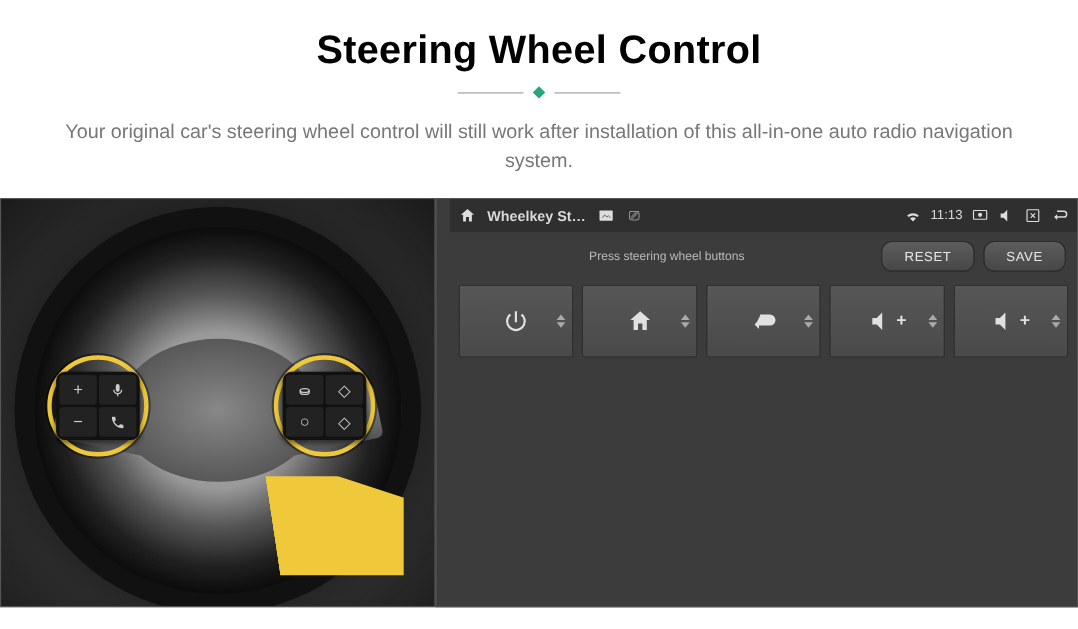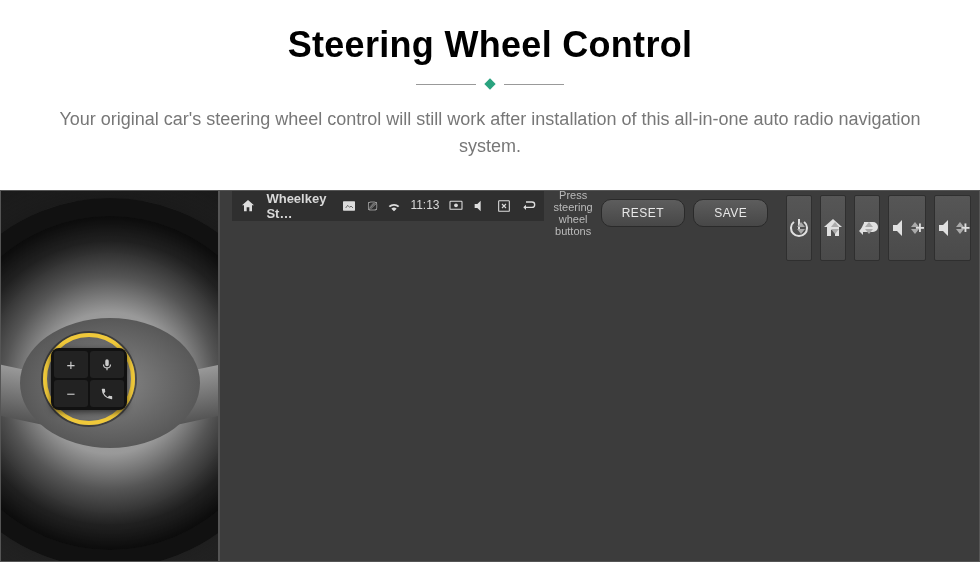--- a/index.html
+++ b/index.html
@@ -37,21 +37,21 @@
   background: #2aa37f;
   transform: rotate(45deg);
   margin: 0 10px;
 }
 .subtitle {
   font-size: 18px;
   color: #777;
   line-height: 1.5;
   font-weight: 300;
   max-width: 900px;
-  margin: 10px auto;
+  margin: 0 auto;
 }
 .content {
   display: flex;
   background: #3a3a3a;
   height: 372px;
 }
 .wheel-panel {
   width: 396px;
   position: relative;
   background: radial-gradient(circle at 50% 55%, #777 0%, #555 38%, #333 60%, #1a1a1a 100%);
@@ -125,21 +125,21 @@
   height: 90px;
   pointer-events: none;
 }
 .arrow svg { width: 100%; height: 100%; }
 
 .screen-panel {
   flex: 1;
   background: #3c3c3c;
   border: 1px solid #555;
   display: flex;
-  flex-direction: row;
+  flex-direction: column;
   padding-left: 12px;
 }
 .statusbar {
   height: 30px;
   background: #2f2f2f;
   display: flex;
   align-items: center;
   padding: 0 8px;
   gap: 8px;
   color: #d9d9d9;

